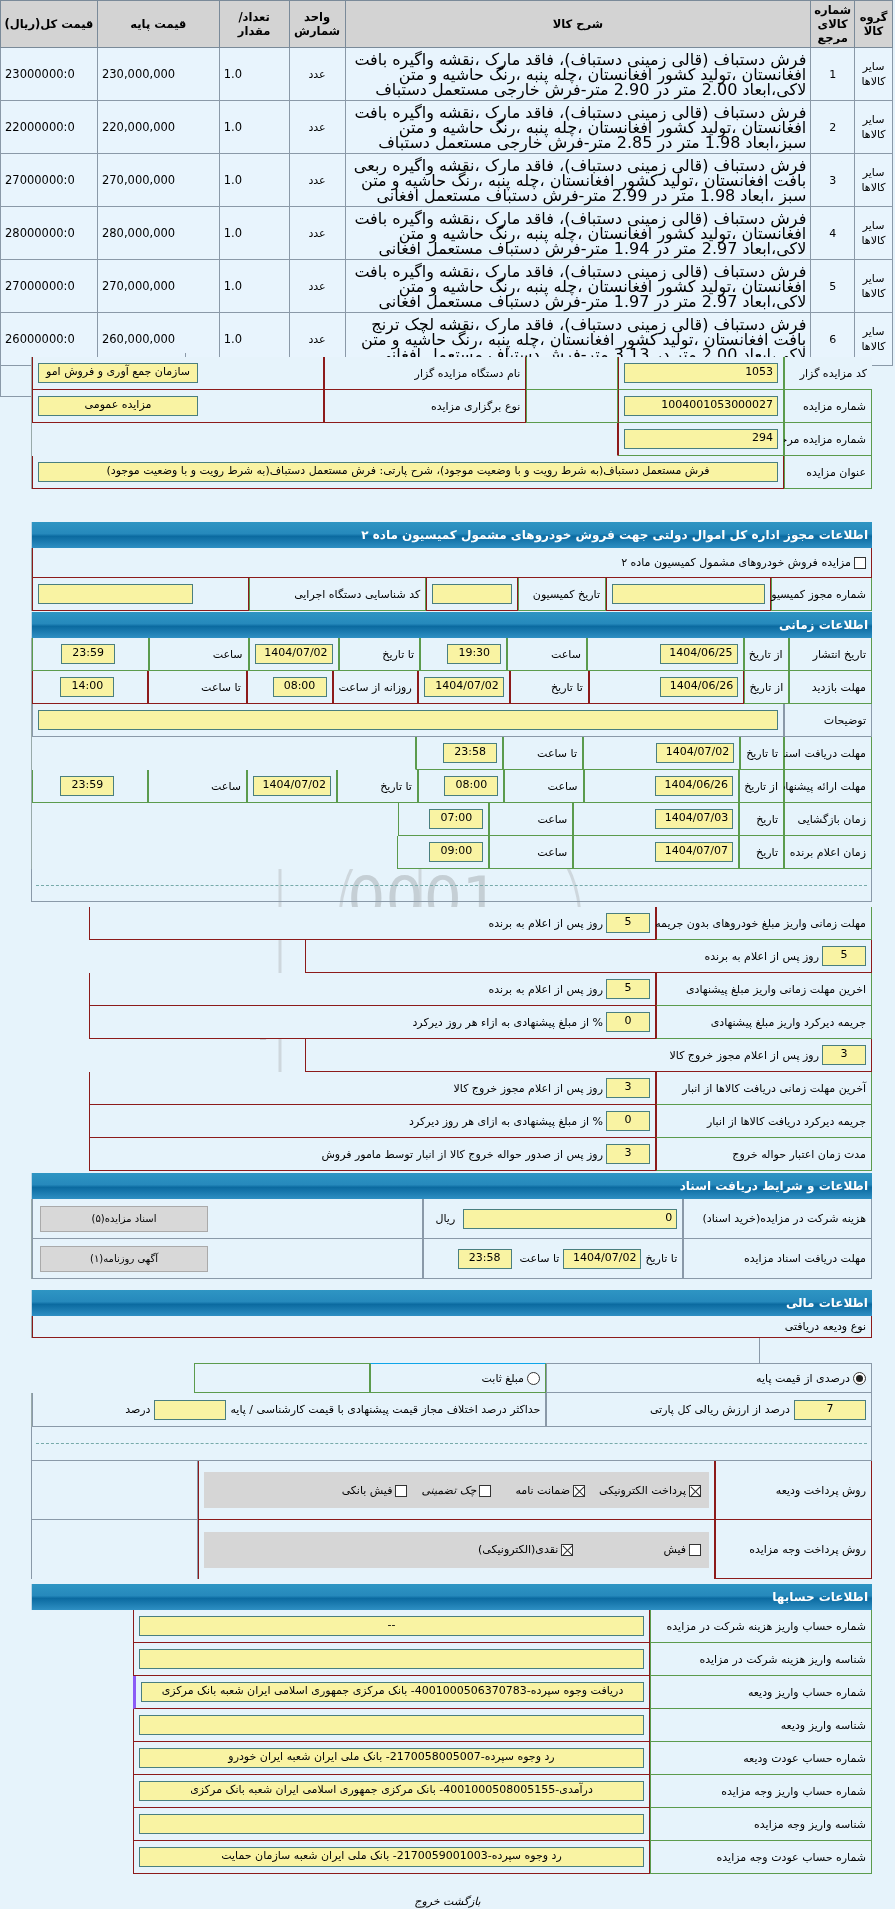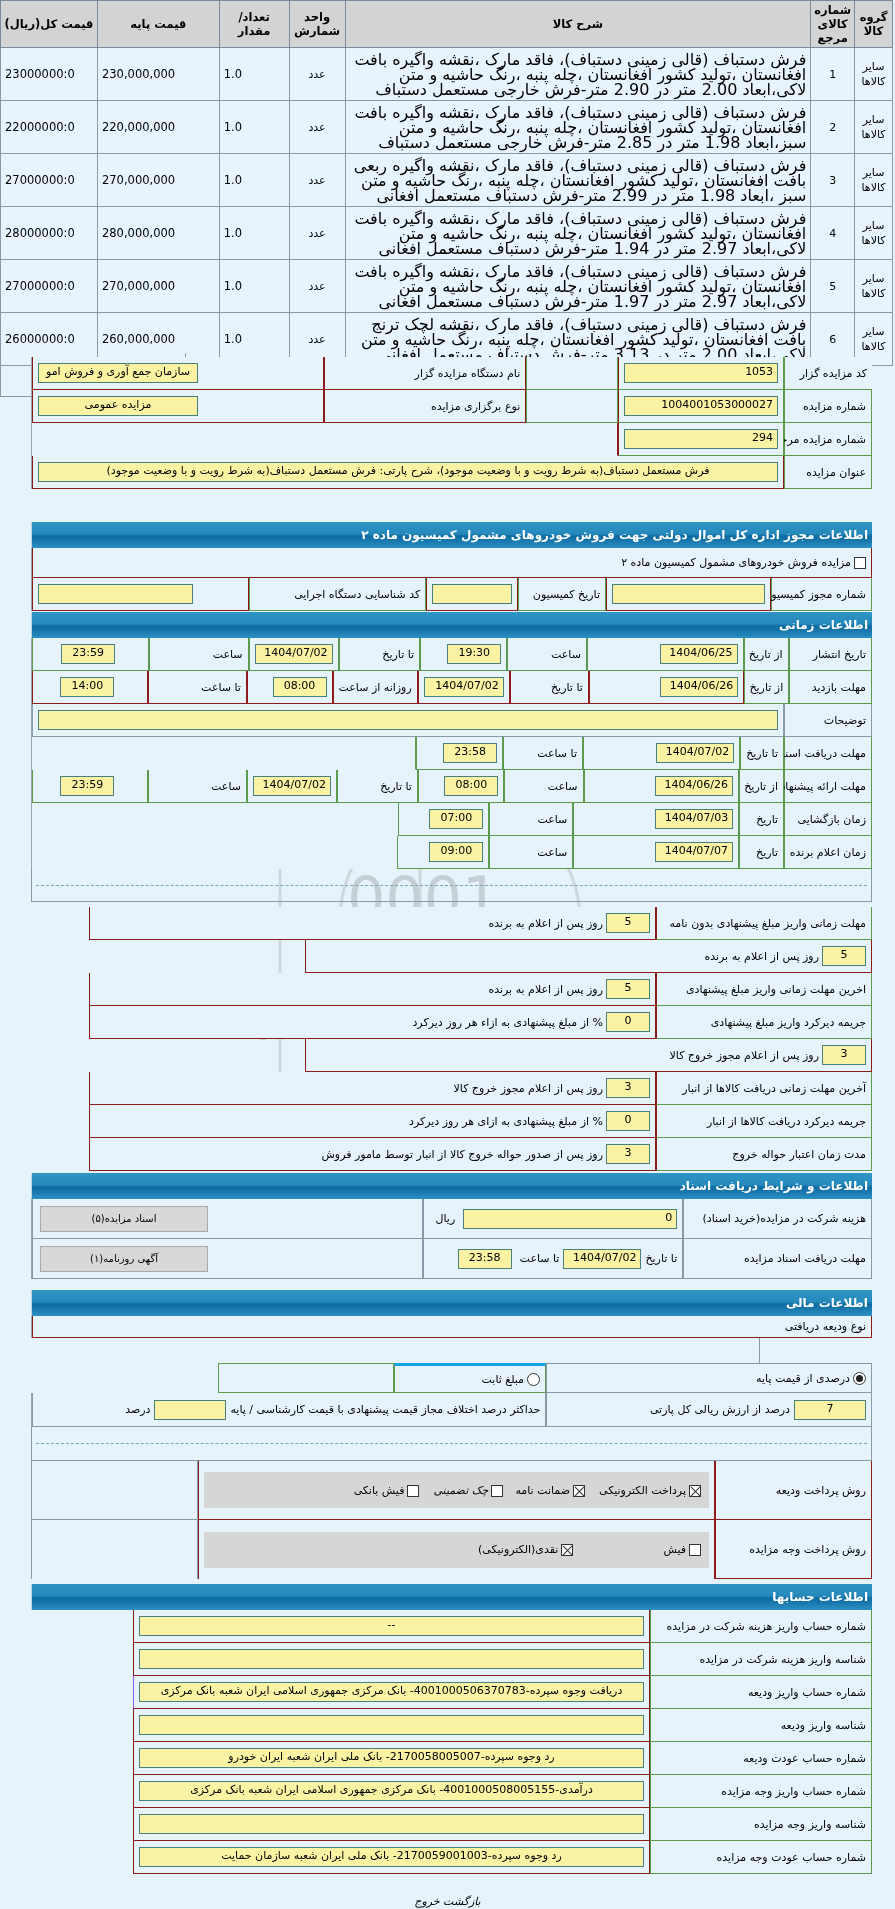--- a/index.html
+++ b/index.html
@@ -366,21 +366,21 @@
   <div class="row" style="height:33px;border:1px solid #8a99a8;border-top:none;border-right:1px solid #8a99a8;">
     <div style="width:100%;display:flex;align-items:center;">
         <div class="dash"></div>
       </div>
   </div>
 </div>
 
 <div id="deadlines" style="position:absolute;top:907px;left:89px;width:783px;">
     <div class="row" style="height: 33px; border-left: none;">
       <div class="cell g" style="width:216px;border-left-color:#8c1a1a">
-        <span class="lbl">مهلت زمانی واریز مبلغ پیشنهادی بدون نامه</span>
+        <span class="lbl">مهلت زمانی واریز مبلغ خودروهای بدون جریمه</span>
       </div>
       <div class="cell" style="width:567px">
         <div class="inp c" style="width:44px">5</div>
         <span class="lbl" style="margin-right:3px">روز پس از اعلام به برنده</span>
       </div>
     </div>
     <div class="row" style="height: 33px; border-left: none;">
       <div class="cell" style="width:567px">
         <div class="inp c" style="width:44px">5</div>
         <span class="lbl" style="margin-right:3px">روز پس از اعلام به برنده</span>
@@ -477,21 +477,21 @@
       </div>
     </div>
   <div class="row" style="height:25px;border-left:none">
       <div style="width:113px;border-left:1px solid #8a99a8;"></div>
     </div>
   <div class="row" style="height:30px;border-left:none">
     <div class="cell g" style="width:326px;border-color:#8a99a8;border-top:1px solid #8a99a8">
         <span class="radio on"></span>
         <span class="lbl">درصدی از قیمت پایه</span>
       </div>
-    <div class="cell g" style="width:152px;border-top:3px solid #0ea5e9">
+    <div class="cell g" style="width:176px;border-top:1px solid #0ea5e9">
         <span class="radio"></span>
         <span class="lbl">مبلغ ثابت</span>
       </div>
     <div class="cell g" style="width:176px;border-top:1px solid #5b9b4d"></div>
   </div>
   <div class="row" style="height:34px">
     <div class="cell g" style="width:326px;border-color:#8a99a8">
         <div class="inp c" style="width:72px">7</div>
         <span class="lbl" style="margin-right:4px">درصد از ارزش ریالی کل پارتی</span>
       </div>
@@ -506,21 +506,21 @@
         <div class="dash"></div>
       </div>
     </div>
   <div class="row" style="height:59px;border-left:none">
     <div class="cell" style="width:157px">
         <span class="lbl">روش پرداخت ودیعه</span>
       </div>
     <div class="cell" style="width:517px">
         <div class="graybar" id="deposit-methods">
           <span style="margin-left: 14px;"><span class="chkbox x"></span><span class="lbl">پرداخت الکترونیکی</span></span>
-          <span style="margin-left: 12px;"><span class="chkbox x"></span><span class="lbl">ضمانت نامه</span></span>
+          <span style="margin-left: 24px;"><span class="chkbox x"></span><span class="lbl">ضمانت نامه</span></span>
           <span style="margin-left: 14px; font-style: italic;"><span class="chkbox"></span><span class="lbl">چک تضمینی</span></span>
           <span style="margin-left: 14px;"><span class="chkbox"></span><span class="lbl">فیش بانکی</span></span>
         </div>
       </div>
     <div class="cell g" style="width:167px;border-color:#8a99a8;border-top:none"></div>
   </div>
   <div class="row" style="height:59px;border-left:none">
     <div class="cell" style="width:157px">
         <span class="lbl">روش پرداخت وجه مزایده</span>
       </div>
@@ -550,21 +550,21 @@
           <span class="lbl">شناسه واریز هزینه شرکت در مزایده</span>
         </div>
         <div class="cell" style="width:517px;border-left:1px solid #8c1a1a">
           <div class="inp rtl" style="width:100%"></div>
         </div>
       </div>
       <div class="row" style="height: 33px; border-left: none;">
         <div class="cell g" style="width:222px">
           <span class="lbl">شماره حساب واریز ودیعه</span>
         </div>
-        <div class="cell" style="width:517px;border-left:1px solid #8b5cf6">
+        <div class="cell" style="width:517px;border-left:3px solid #8b5cf6">
           <div class="inp rtl" style="width:100%">دریافت وجوه سپرده-4001000506370783- بانک مرکزی جمهوری اسلامی ایران شعبه بانک مرکزی</div>
         </div>
       </div>
       <div class="row" style="height: 33px; border-left: none;">
         <div class="cell g" style="width:222px">
           <span class="lbl">شناسه واریز ودیعه</span>
         </div>
         <div class="cell" style="width:517px;border-left:1px solid #8c1a1a">
           <div class="inp rtl" style="width:100%"></div>
         </div>

